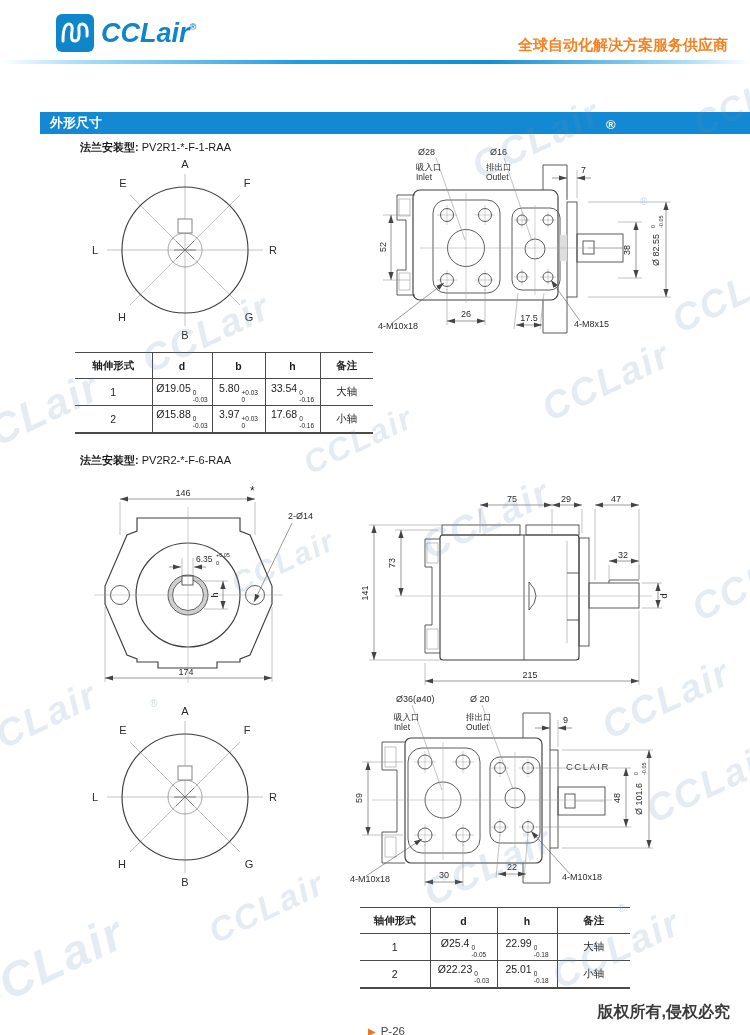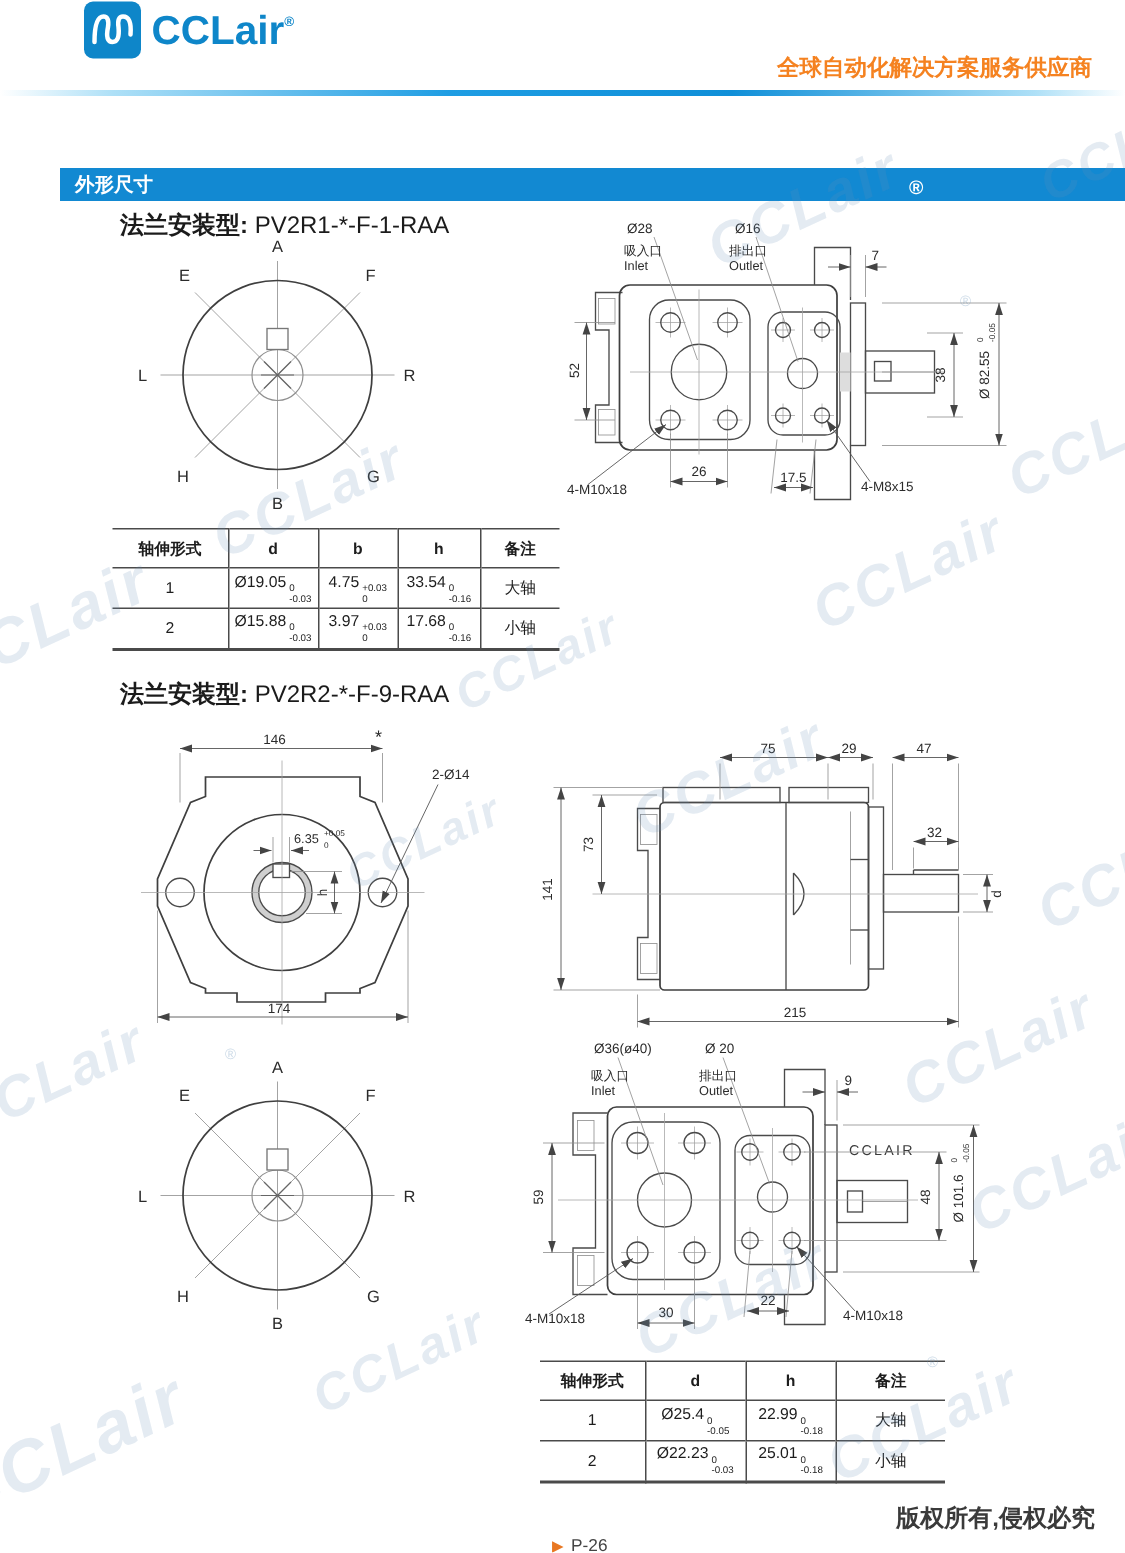--- a/index.html
+++ b/index.html
@@ -1,33 +1,33 @@
 <!DOCTYPE html>
 <html><head>
 <meta charset="utf-8">
 <style>
   * { margin:0; padding:0; box-sizing:border-box; }
   html,body { width:750px; height:1035px; }
   body { position:relative; width:750px; height:1035px; background:#ffffff;
          font-family:"Liberation Sans",sans-serif; overflow:hidden; color:#222; }
 
   
-  .logo-wrap { position:absolute; left:55px; top:0; display:flex; align-items:flex-end; }
+  .logo-wrap { position:absolute; left:55px; top:13px; display:flex; align-items:flex-end;font-style:italic; }
   .logo-text { font-size:27px; font-weight:bold; color:#0e86c9; letter-spacing:0px; margin-left:6px; line-height:40px; }
   .logo-reg { font-size:9px; color:#0e86c9; vertical-align:top; position:relative; top:-6px; }
   .tagline { position:absolute; right:22px; top:36px; font-size:15px; font-weight:bold; color:#f58220; }
   .divider { position:absolute; left:0; top:60px; width:750px; height:4px;
              background:linear-gradient(90deg, rgba(190,225,245,0) 0%, #aee0f7 10%, #1e9de3 40%, #0f8fd8 65%, #aee0f7 92%, rgba(190,225,245,0) 100%); }
 
   
   .section-bar { position:absolute; left:40px; top:112px; width:740px; height:22px; background:#1289d2; }
   .section-bar span { color:#ffffff; font-size:13px; font-weight:bold; line-height:22px; padding-left:10px; }
   .bar-reg { position:absolute; left:556px; top:2px; color:rgba(255,255,255,0.45); font-size:10px; }
 
-  .sec-title { position:absolute; font-size:16px; color:#1b1b1b; }
+  .sec-title { position:absolute; font-size:11px; color:#1b1b1b; }
   .sec-title b { font-weight:bold; }
 
   
   table.dim-table { border-collapse:collapse; table-layout:fixed; position:absolute; background:transparent; }
   table.dim-table { border-top:1.5px solid #4a4a4a; border-bottom:2.5px solid #4a4a4a; }
   table.dim-table td { border-top:1.1px solid #4a4a4a; border-left:1.1px solid #4a4a4a; text-align:center;
                        font-size:10.5px; color:#1d1d1d; height:27px; vertical-align:middle; }
   table.dim-table tr td:first-child { border-left:none;text-align:center; }
   table.dim-table tr.hdr td { border-top:none; height:26px; font-weight:bold; font-size:10.5px; }
   .tol { display:inline-flex; flex-direction:column; font-size:6.5px; line-height:7px; text-align:left;
@@ -250,21 +250,21 @@
     <td style="width:53px">b</td>
     <td style="width:55px">h</td>
     <td style="width:53px">备注</td>
   </tr>
   <tr>
     <td>1</td>
     <td><span>Ø19.05</span><span class="tol">
             <span>0</span>
             <span>-0.03</span>
           </span></td>
-    <td><span>4.75</span><span class="tol">
+    <td><span>5.80</span><span class="tol">
             <span>+0.03</span>
             <span>0</span>
           </span></td>
     <td><span>33.54</span><span class="tol">
             <span>0</span>
             <span>-0.16</span>
           </span></td>
     <td>大轴</td>
   </tr>
   <tr>
@@ -281,21 +281,21 @@
             <span>0</span>
             <span>-0.16</span>
           </span></td>
     <td>小轴</td>
   </tr>
 </tbody>
   </table>
 
 <div class="sec-title" style="left:80px;top:453px">
   <b>法兰安装型:</b>
-  <span>PV2R2-*-F-9-RAA</span>
+  <span>PV2R2-*-F-6-RAA</span>
 </div>
 
 <svg style="left:80px;top:485px" width="270" height="210" viewBox="0 0 270 210">
   <defs>
     <marker id="f1e" markerWidth="9" markerHeight="8" refX="8" refY="3" orient="auto" markerUnits="userSpaceOnUse">
         <path d="M0,0.4 L8,3 L0,5.6 Z" fill="#444"></path>
       </marker>
     <marker id="f1s" markerWidth="9" markerHeight="8" refX="0" refY="3" orient="auto" markerUnits="userSpaceOnUse">
         <path d="M8,0.4 L0,3 L8,5.6 Z" fill="#444"></path>
       </marker>

